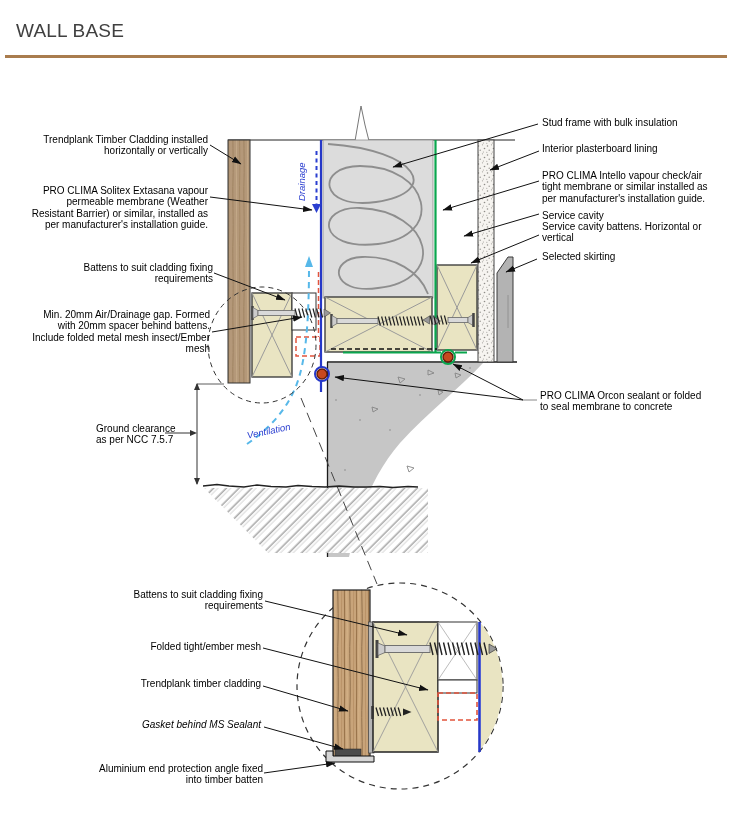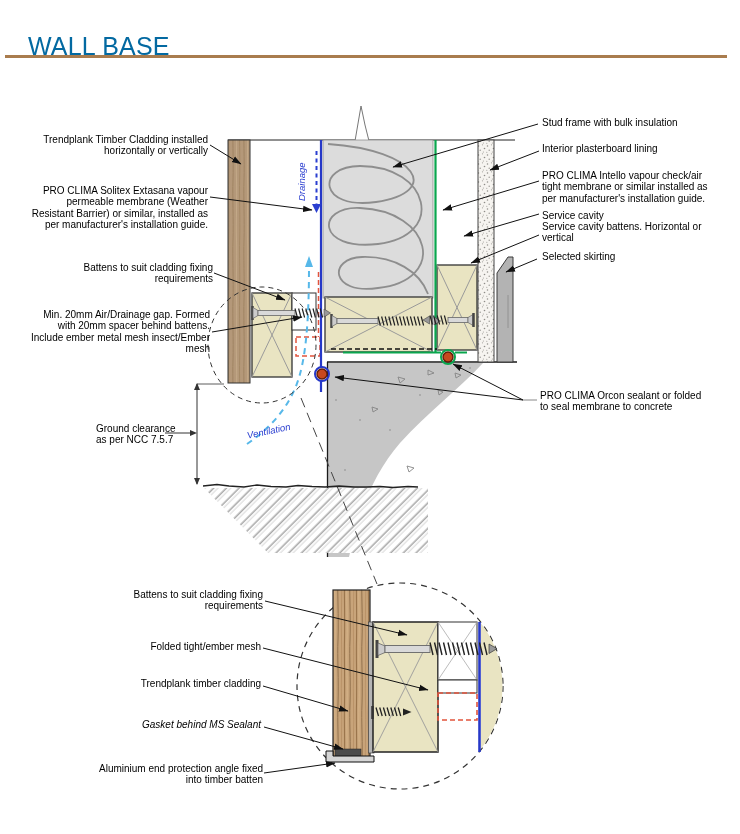--- a/index.html
+++ b/index.html
@@ -1,20 +1,20 @@
 <!DOCTYPE html>
 <html><head>
 <meta charset="utf-8">
 <style>
   html,body{margin:0;padding:0;background:#ffffff;}
   body{width:740px;height:834px;position:relative;overflow:hidden;
        font-family:"Liberation Sans", sans-serif;color:#111;}
-  .page-title{position:absolute;left:16px;top:20px;margin:12px;
-
-       font-size:25px;font-weight:500;letter-spacing:0.2px;color:#0369a1;}
+  .page-title{position:absolute;left:16px;top:20px;margin:0;
+
+       font-size:19px;font-weight:500;letter-spacing:0.2px;color:#404040;}
   .title-rule{position:absolute;left:5px;top:55px;width:722px;height:3px;
        background:#a97c4e;border:none;margin:0;}
   svg{position:absolute;left:0;top:0;}
   .lbl{position:absolute;font-size:10px;line-height:11.4px;
        white-space:pre-line;color:#000;}
   .r-align{text-align:right;}
   .flow{position:absolute;font-size:9.5px;font-style:italic;color:#2b3fd0;
        transform-origin:0 0;white-space:nowrap;}
 </style>
 </head>
@@ -255,21 +255,21 @@
 <div class="lbl r-align" style="right:532px;top:134px;width:170px;">Trendplank Timber Cladding installed
 horizontally or vertically</div>
 <div class="lbl r-align" style="right:532px;top:185px;width:185px;">PRO CLIMA Solitex Extasana vapour
 permeable membrane (Weather
 Resistant Barrier) or similar, installed as
 per manufacturer's installation guide.</div>
 <div class="lbl r-align" style="right:527px;top:262px;width:150px;">Battens to suit cladding fixing
 requirements</div>
 <div class="lbl r-align" style="right:530px;top:309px;width:185px;">Min. 20mm Air/Drainage gap. Formed
 with 20mm spacer behind battens.
-Include ember metal mesh insect/Ember
+Include folded metal mesh insect/Ember
 mesh</div>
 <div class="lbl" style="left:96px;top:423px;width:110px;">Ground clearance
 as per NCC 7.5.7</div>
 
 <div class="lbl" style="left:542px;top:117px;width:180px;">Stud frame with bulk insulation</div>
 <div class="lbl" style="left:542px;top:143px;width:180px;">Interior plasterboard lining</div>
 <div class="lbl" style="left:542px;top:170px;width:185px;">PRO CLIMA Intello vapour check/air
 tight membrane or similar installed as
 per manufacturer's installation guide.</div>
 <div class="lbl" style="left:542px;top:210px;width:160px;">Service cavity</div>

